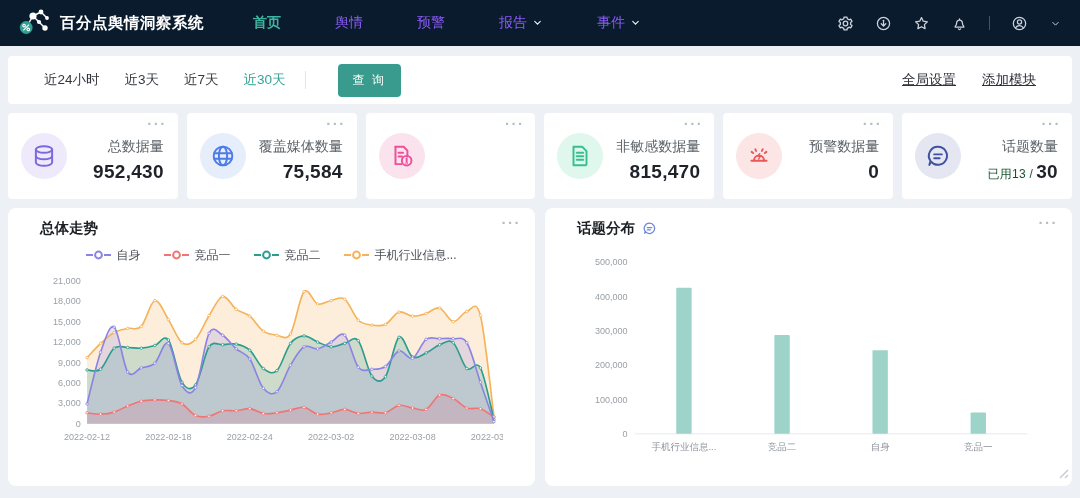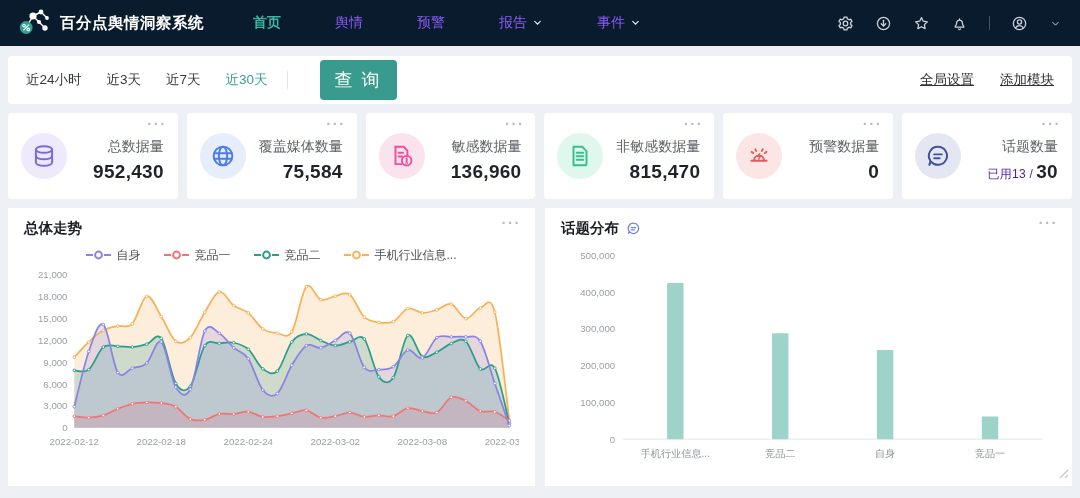--- a/index.html
+++ b/index.html
@@ -23,52 +23,52 @@
   .nav-item svg { stroke:#e8ecf1; }
   .nav-actions { margin-left:auto; display:flex; align-items:center; gap:21px; }
   .nav-icon-btn { display:flex; align-items:center; color:#ccd3db; cursor:pointer; }
   .nav-icon-btn svg { stroke:#ccd3db; fill:none; }
   .v-divider-dark { width:1px; height:14px; background:#44536a; }
   
   .page { padding: 10px 8px 0; }
   
   .filter-bar {
     background:#fff; border-radius:4px; height:48px; margin-bottom:9px;
-    display:flex; align-items:center; padding:0 18px;
+    display:flex; align-items:center; padding:0 36px;
   }
   .quick-ranges { display:flex; align-items:center; gap:25px; }
   .quick-range { font-size:13.5px; color:#33383f; cursor:pointer; }
   .quick-range.active { color:#33a393; }
   .v-divider { width:1px; height:18px; background:#e2e5e9; margin:0 19px; }
   .date-range {
     background:#f3f4f6; border-radius:4px; height:30px; padding:0 11px;
     display:flex; align-items:center; gap:12px; font-size:13px; color:#2f333a; cursor:pointer;
   }
   .date-arrow { color:#b6bcc4; font-size:13px; }
   .calendar-wrap svg { stroke:#9aa1ab; fill:none; display:block; }
   .query-btn {
     margin-left:13px; background:#399b8d; color:#fff; border:none; border-radius:4px;
-    font-size:18px; padding:8px 15px; cursor:pointer; letter-spacing:2px;
+    font-size:12px; padding:8px 15px; cursor:pointer; letter-spacing:2px;
     font-family:inherit;
   }
   .filter-links { margin-left:auto; display:flex; gap:26px;text-decoration:underline; }
   .filter-link { font-size:13.5px; color:#2b2f36; cursor:pointer; }
   
   .stats-row { display:grid; grid-template-columns:repeat(6,1fr); gap:9px; margin-bottom:9px; height:86px; }
   .stat-card { background:#fff; border-radius:4px; position:relative; display:flex; align-items:center; padding:0 14px 0 13px; }
   .stat-icon-circle { width:46px; height:46px; border-radius:50%; display:flex; align-items:center; justify-content:center; flex:none; }
   .stat-icon-circle svg { display:block; }
   .stat-right { margin-left:auto; text-align:right; padding-top:8px; }
   .stat-label { font-size:14px; color:#5c6269; }
   .stat-value { font-size:19px; color:#1f2329; font-weight:600; margin-top:5px; letter-spacing:.3px;text-align:right; }
-  .stat-value .prefix { font-size:12px; color:#4c1d95; font-weight:normal; margin-right:3px;margin-top:9px; }
+  .stat-value .prefix { font-size:12px; color:#14532d; font-weight:normal; margin-right:3px;margin-top:9px; }
   .more-btn { position:absolute; top:2px; right:11px; color:#b6bcc3; font-size:15px; font-weight:bold; letter-spacing:1.5px; cursor:pointer; line-height:18px; }
   
   .panels-row { display:grid; grid-template-columns:1fr 1fr; gap:10px; height:278px; }
-  .panel { background:#fff; border-radius:0; padding:11px 16px 6px; position:relative; }
+  .panel { background:#fff; border-radius:8px; padding:11px 32px 6px; position:relative; }
   .panel-head { display:flex; align-items:center; gap:7px; }
   .panel-title { font-size:14.5px; font-weight:bold; color:#1c2025; }
   .panel-head .title-icon svg { display:block; }
   .panel .more-btn { top:6px; right:14px; }
   .legend-row { display:flex; justify-content:center; align-items:center; gap:24px; margin-top:8px; }
   .legend-item { display:flex; align-items:center; gap:5px; cursor:pointer; }
   .legend-label { font-size:12px; color:#4c5157; }
   .chart-svg { display:block; width:100%; }
   .resize-handle { position:absolute; right:3px; bottom:3px; cursor:nwse-resize; }
 </style>
@@ -217,24 +217,20 @@
         <div class="stat-icon-circle" style="background: rgb(251, 227, 238);">
           <svg width="26" height="26" viewBox="0 0 24 24" fill="none" stroke="#ee4f9b" stroke-width="1.8" stroke-linecap="round" stroke-linejoin="round">
             <path d="M6 3.5h7.5l3.5 3.5v5.5"></path>
             <path d="M6 3.5v16h5.5"></path>
             <line x1="8.8" y1="9" x2="13" y2="9"></line>
             <line x1="8.8" y1="12.5" x2="12" y2="12.5"></line>
             <circle cx="16.3" cy="16.3" r="4.4"></circle>
             <line x1="16.3" y1="14.3" x2="16.3" y2="16.8"></line>
             <circle cx="16.3" cy="18.5" r="0.3"></circle>
           </svg>
-        </div>
-        <div class="stat-right">
-          <div class="stat-label">敏感数据量</div>
-          <div class="stat-value"><span>136,960</span></div>
         </div>
       </div>
       <div class="stat-card">
         <span class="more-btn">···</span>
         <div class="stat-icon-circle" style="background: rgb(223, 247, 236);">
           <svg width="26" height="26" viewBox="0 0 24 24" fill="none" stroke="#35c08e" stroke-width="1.8" stroke-linecap="round" stroke-linejoin="round">
             <path d="M6 3.5h8l4 4v12a1 1 0 0 1-1 1H6a0 0 0 0 1 0 0v-17z"></path>
             <line x1="9" y1="9" x2="15" y2="9"></line>
             <line x1="9" y1="12.2" x2="15" y2="12.2"></line>
             <line x1="9" y1="15.4" x2="15" y2="15.4"></line>

